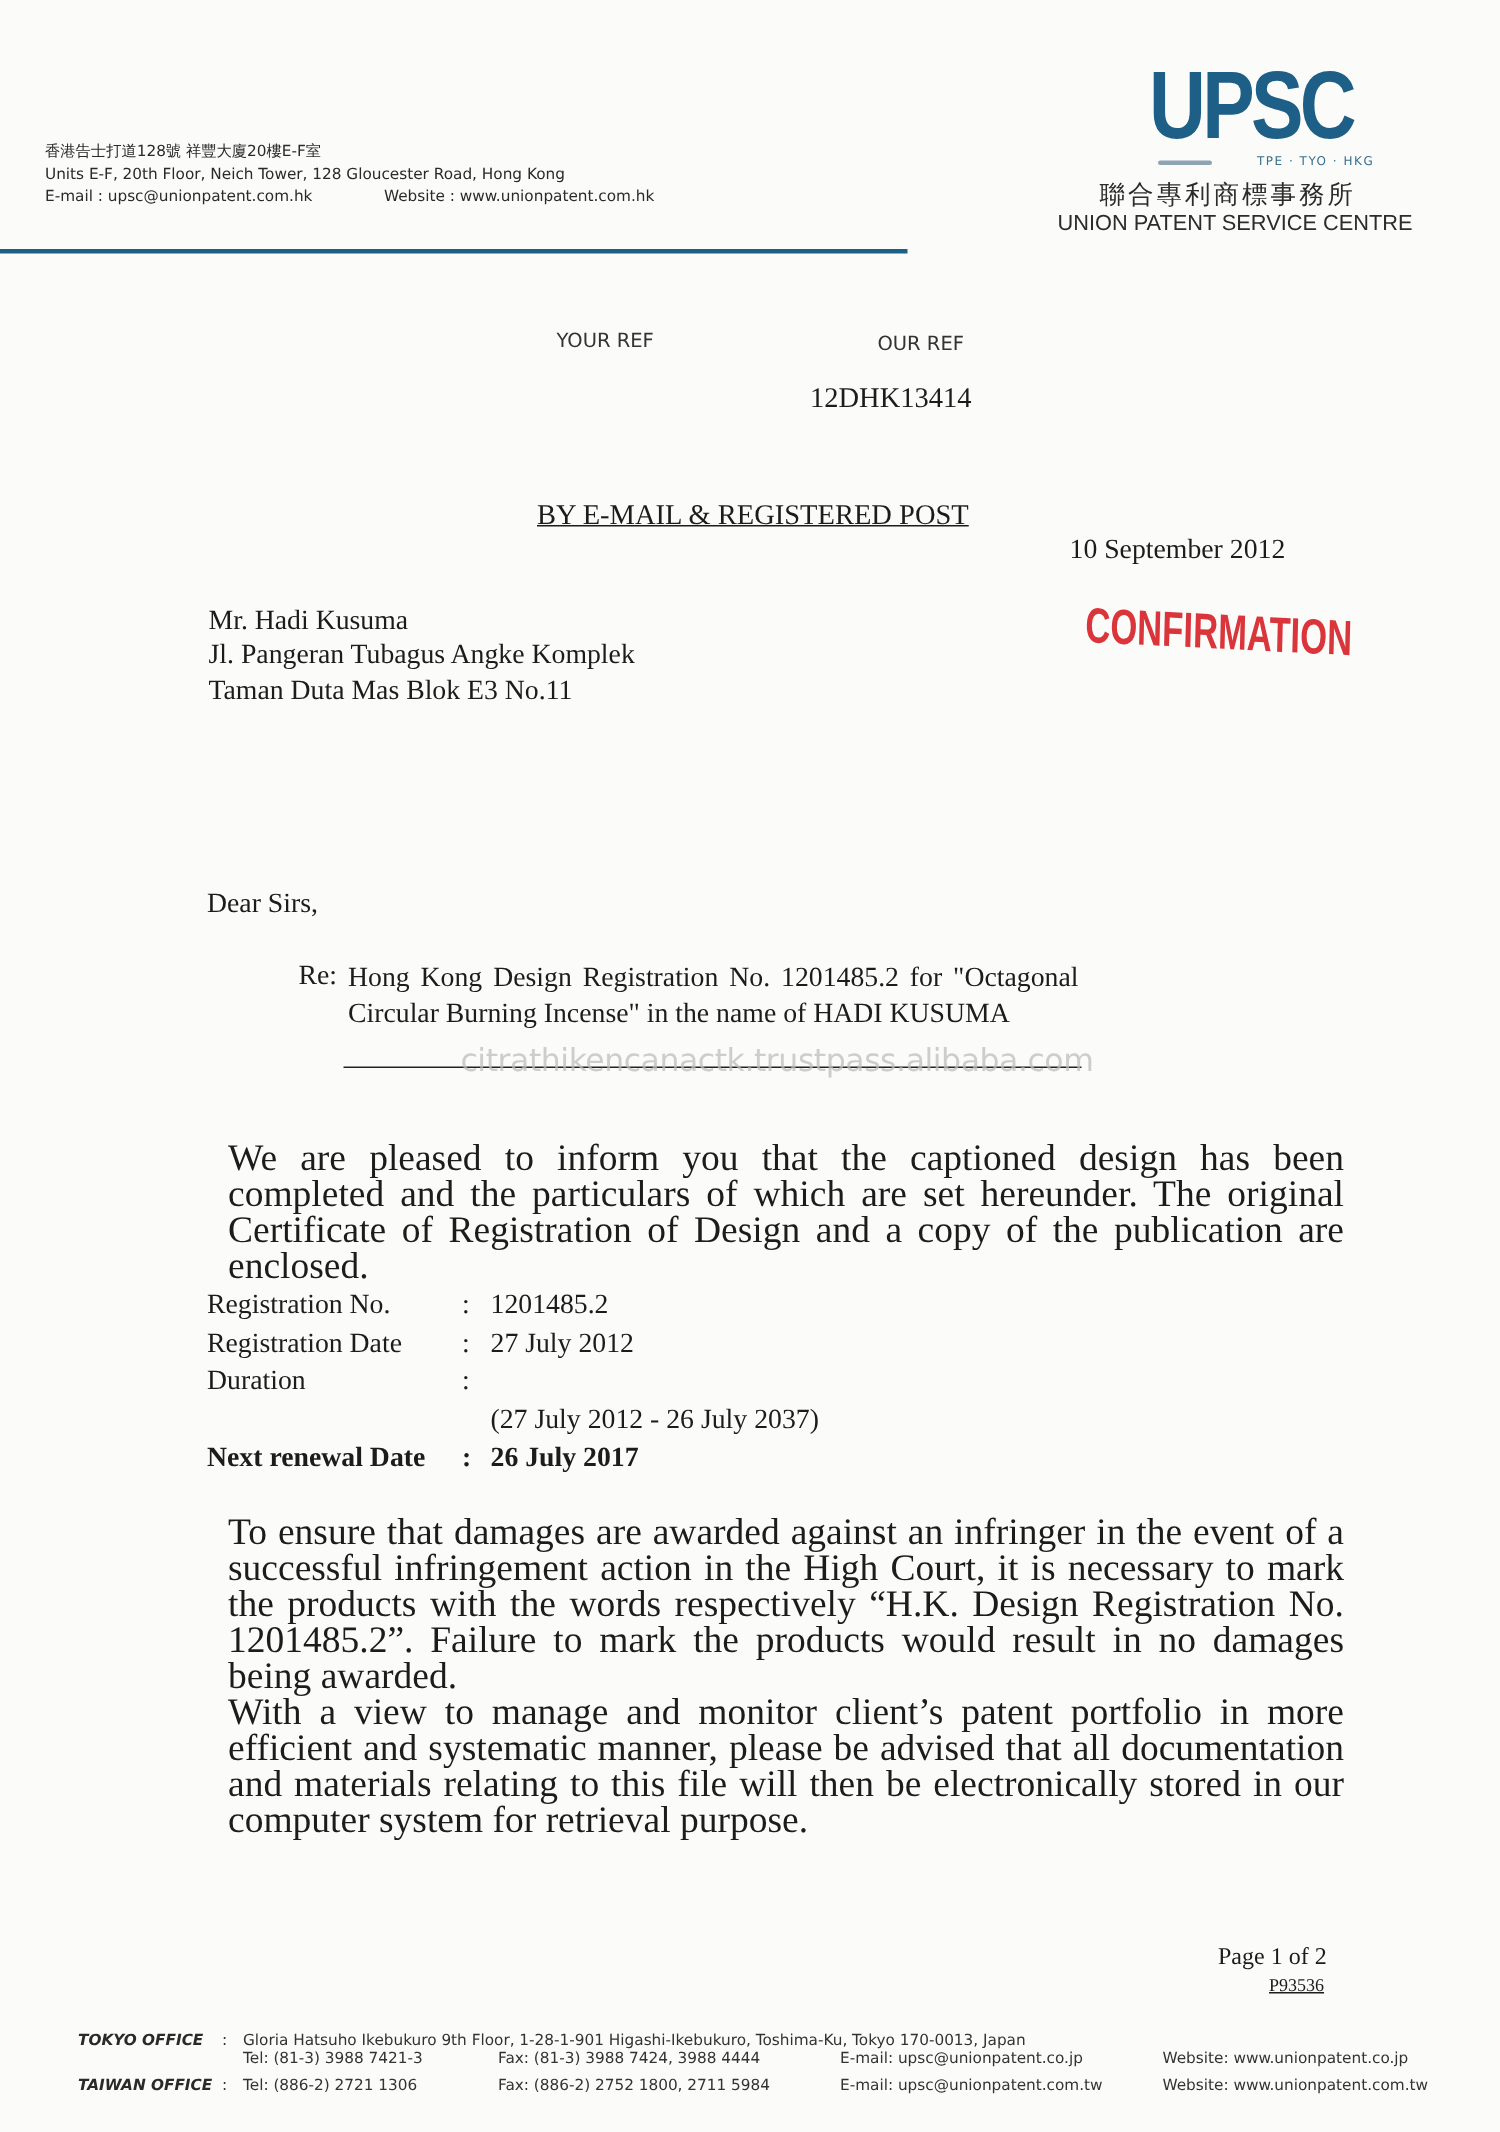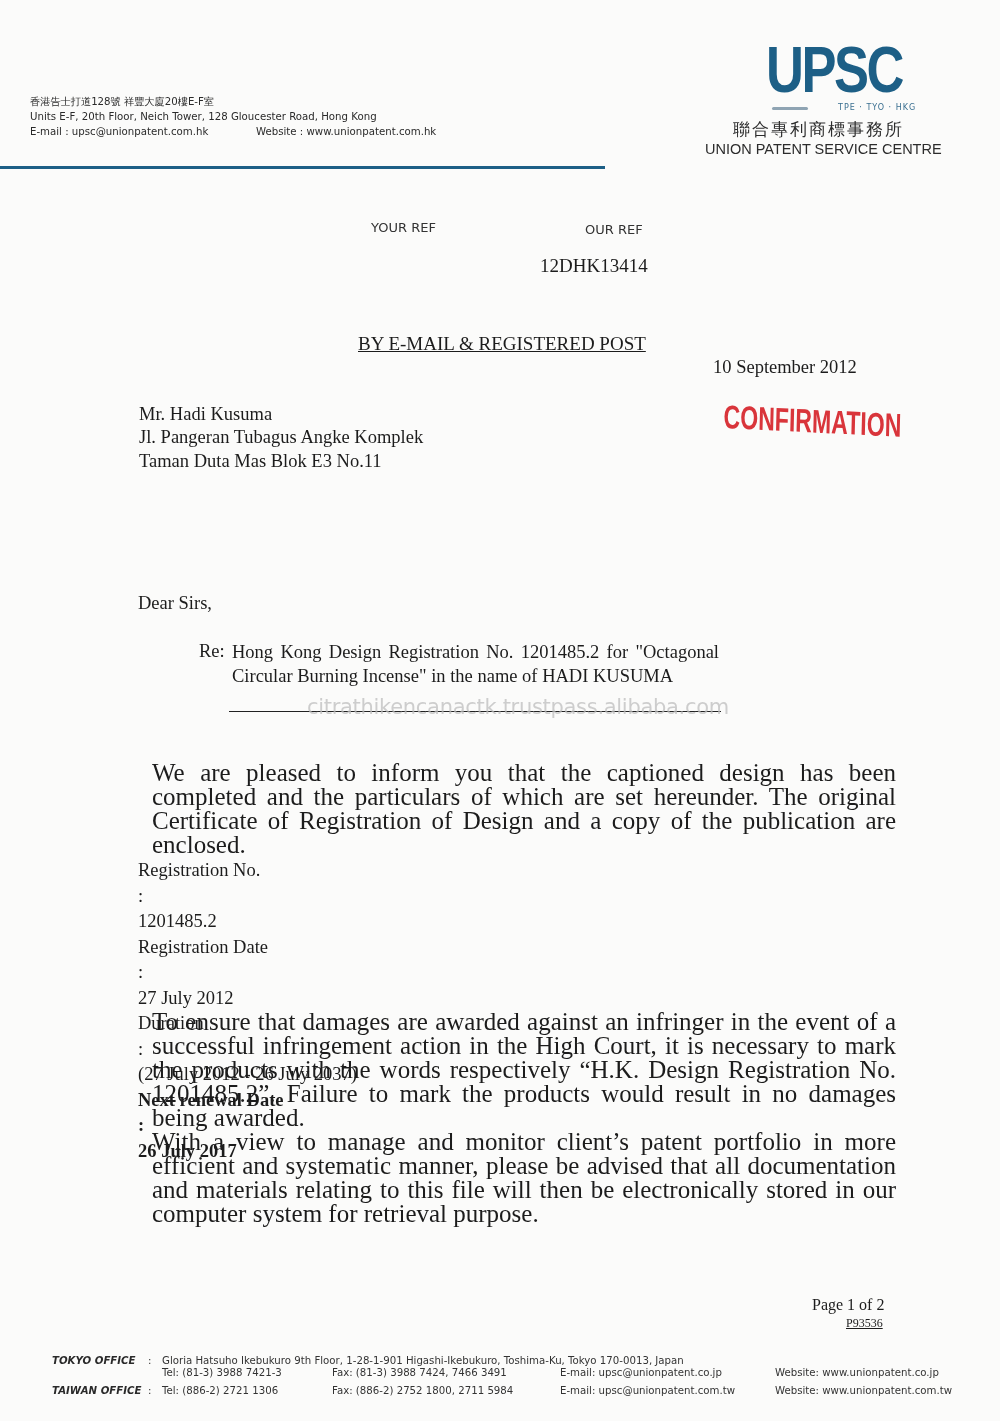--- a/index.html
+++ b/index.html
@@ -45,21 +45,21 @@
     .re-line { left: 229px; top: 711px; width: 492px; height: 1px; background: #222; }
     .watermark { left: 283px; top: 695px; font-family: "DejaVu Sans", sans-serif; font-size: 21px;
       color: rgba(190,190,190,0.75); letter-spacing: -0.3px; margin-left: 24px; }
 
     .para { left: 152px; width: 744px; font-size: 25px; line-height: 24px; text-align: justify; }
     .para1 { top: 761px; }
     .para2 { top: 1010px; }
     .para3 { top: 1130px; }
 
     .details { left: 138px; top: 858px; font-size: 18.5px; line-height: 25.5px; }
-    .details .drow { display: flex; flex-direction: column; }
+    .details .drow { display: flex; }
     .details .k { width: 170px; }
     .details .sep { width: 19px; }
     .details .bold { font-weight: bold; }
 
     .page-no { left: 812px; top: 1296px; font-size: 16px; }
     .page-code { left: 846px; top: 1316px; font-size: 12px; text-decoration: underline; }
 
     
     .footer { left: 52px; top: 1355px; font-size: 10.2px; line-height: 12.3px; color: #333; font-family: "DejaVu Sans", sans-serif; }
     .footer .office { display: flex; margin-bottom: 5px; }
@@ -146,21 +146,21 @@
 <div class="abs page-code">P93536</div>
 
 <div class="abs footer">
   <div class="office">
     <span class="olabel">TOKYO OFFICE</span>
     <span class="ocolon">:</span>
     <div>
       <div>Gloria Hatsuho Ikebukuro 9th Floor, 1-28-1-901 Higashi-Ikebukuro, Toshima-Ku, Tokyo 170-0013, Japan</div>
       <div class="line2">
         <span class="tel">Tel: (81-3) 3988 7421-3</span>
-        <span class="fax">Fax: (81-3) 3988 7424, 7466 3491</span>
+        <span class="fax">Fax: (81-3) 3988 7424, 3988 4444</span>
         <span class="email">E-mail: upsc@unionpatent.co.jp</span>
         <span>Website: www.unionpatent.co.jp</span>
       </div>
     </div>
   </div>
   <div class="office">
     <span class="olabel">TAIWAN OFFICE</span>
     <span class="ocolon">:</span>
     <div>
       <div class="line2">

